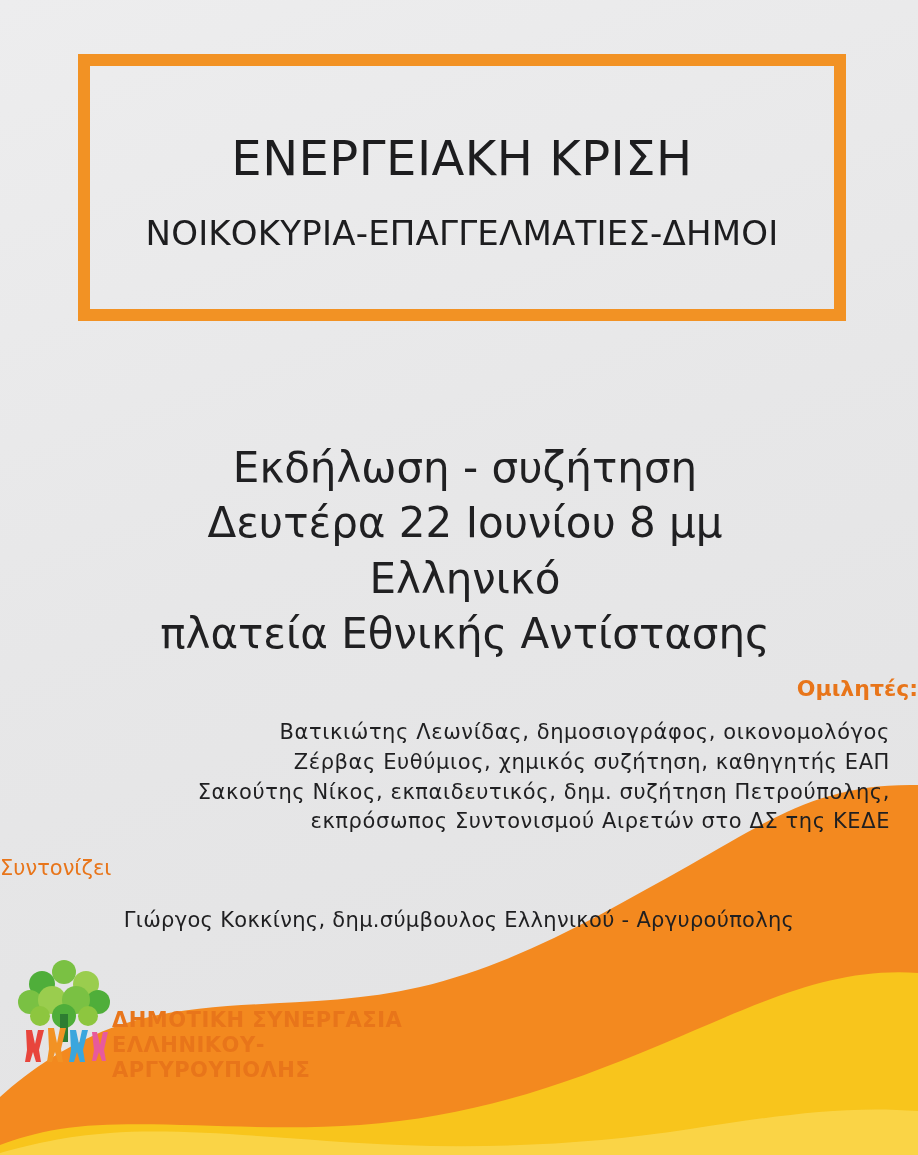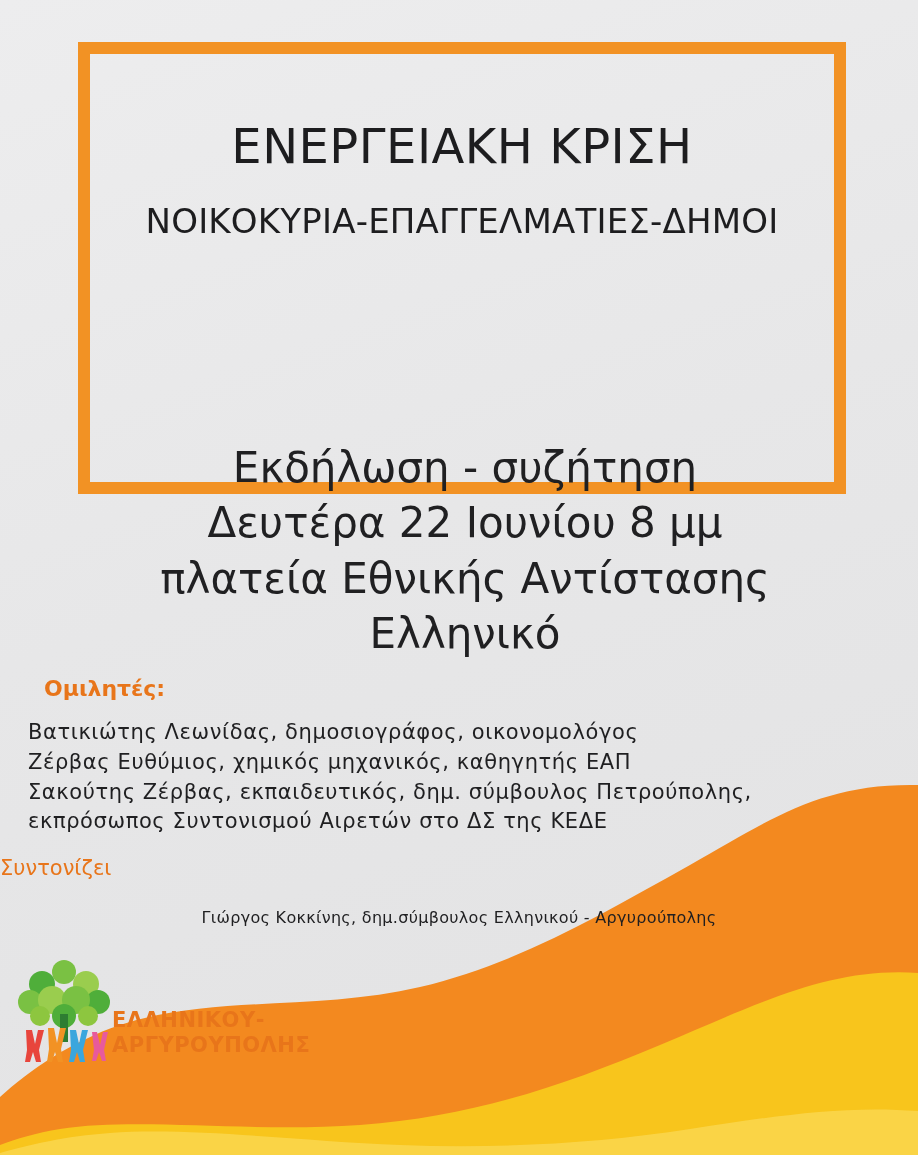--- a/index.html
+++ b/index.html
@@ -33,23 +33,23 @@
   .wave-layer svg {
     display: block;
     width: 918px;
     height: 430px;
   }
 
   
   .title-box {
     position: absolute;
     left: 78px;
-    top: 42px;
+    top: 54px;
     width: 768px;
-    height: 452px;
+    height: 267px;
     border: 12px solid #f29224;
     box-sizing: border-box;
     background: transparent;
   }
   .title-inner {
     position: absolute;
     left: 0;
     right: 0;
     top: 62px;
     text-align: center;
@@ -85,32 +85,32 @@
     font-weight: 400;
     padding-left: 12px;
   }
 
   
   .speakers-head {
     position: absolute;
     left: 0;
     right: 0;
     top: 676px;
-    text-align: left;
+    text-align: right;
     font-size: 22px;
     font-weight: bold;
     color: #e8751a;
     padding-left: 44px;
   }
   .speakers-list {
     position: absolute;
     left: 28px;
     right: 28px;
     top: 718px;
-    text-align: left;
+    text-align: right;
   }
   .speaker {
     font-size: 21px;
     line-height: 1.42;
     color: #1f1f21;
     letter-spacing: 0.6px;
   }
 
   .moderator-head {
     position: absolute;
@@ -119,21 +119,21 @@
     top: 856px;
     font-size: 21px;
     color: #e8751a;
   }
   .moderator-name {
     position: absolute;
     left: 0;
     right: 0;
     top: 908px;
     text-align: center;
-    font-size: 16px;
+    font-size: 21px;
     color: #1f1f21;
     letter-spacing: 0.3px;
   }
 
   
   .logo {
     position: absolute;
     left: 12px;
     top: 958px;
     width: 430px;
@@ -173,29 +173,29 @@
   <div class="title-box">
     <div class="title-inner">
       <div class="title-line1">ΕΝΕΡΓΕΙΑΚΗ ΚΡΙΣΗ</div>
       <div class="title-line3">ΝΟΙΚΟΚΥΡΙΑ-ΕΠΑΓΓΕΛΜΑΤΙΕΣ-ΔΗΜΟΙ</div>
     </div>
   </div>
 
   <div class="event-block">
     <div class="event-line">Εκδήλωση - συζήτηση</div>
     <div class="event-line">Δευτέρα 22 Ιουνίου 8 μμ</div>
+    <div class="event-line">Ελληνικό</div>
     <div class="event-line">πλατεία Εθνικής Αντίστασης</div>
-    <div class="event-line">Ελληνικό</div>
   </div>
 
   <div class="speakers-head">Ομιλητές:</div>
   <div class="speakers-list">
     <div class="speaker">Βατικιώτης  Λεωνίδας,  δημοσιογράφος,  οικονομολόγος</div>
-    <div class="speaker">Ζέρβας Ευθύμιος, χημικός μηχανικός, καθηγητής ΕΑΠ</div>
-    <div class="speaker">Σακούτης  Ζέρβας,  εκπαιδευτικός,  δημ.  σύμβουλος Πετρούπολης,</div>
+    <div class="speaker">Ζέρβας Ευθύμιος, χημικός συζήτηση, καθηγητής ΕΑΠ</div>
+    <div class="speaker">Σακούτης  Νίκος,  εκπαιδευτικός,  δημ.  συζήτηση Πετρούπολης,</div>
     <div class="speaker">εκπρόσωπος Συντονισμού Αιρετών  στο  ΔΣ  της  ΚΕΔΕ</div>
   </div>
 
   <div class="moderator-head">Συντονίζει</div>
   <div class="moderator-name">Γιώργος Κοκκίνης, δημ.σύμβουλος Ελληνικού - Αργυρούπολης</div>
 
   <div class="logo">
     <div class="logo-mark">
       <svg viewBox="0 0 104 106" xmlns="http://www.w3.org/2000/svg">
         <g>
@@ -213,17 +213,18 @@
         </g>
         <g>
           <path d="M14,72 l6,0 l3,14 l3,-14 l6,0 l-5,20 l2,12 l-5,0 l-3,-10 l-3,10 l-5,0 l2,-12 Z" fill="#e8453c"></path>
           <path d="M36,70 l6,0 l3,15 l3,-15 l6,0 l-5,21 l2,13 l-5,0 l-3,-10 l-3,10 l-5,0 l2,-13 Z" fill="#f29224"></path>
           <path d="M58,72 l6,0 l3,14 l3,-14 l6,0 l-5,20 l2,12 l-5,0 l-3,-10 l-3,10 l-5,0 l2,-12 Z" fill="#3aa6dd"></path>
           <path d="M80,74 l5,0 l3,13 l3,-13 l5,0 l-4,18 l2,11 l-4,0 l-3,-9 l-3,9 l-4,0 l2,-11 Z" fill="#e85a9c"></path>
         </g>
       </svg>
     </div>
     <div class="logo-text">
+      <div>ΔΗΜΟΤΙΚΗ  ΣΥΝΕΡΓΑΣΙΑ</div>
       <div>ΕΛΛΗΝΙΚΟΥ-ΑΡΓΥΡΟΥΠΟΛΗΣ</div>
     </div>
   </div>
 
 </div>
 
 </body></html>

